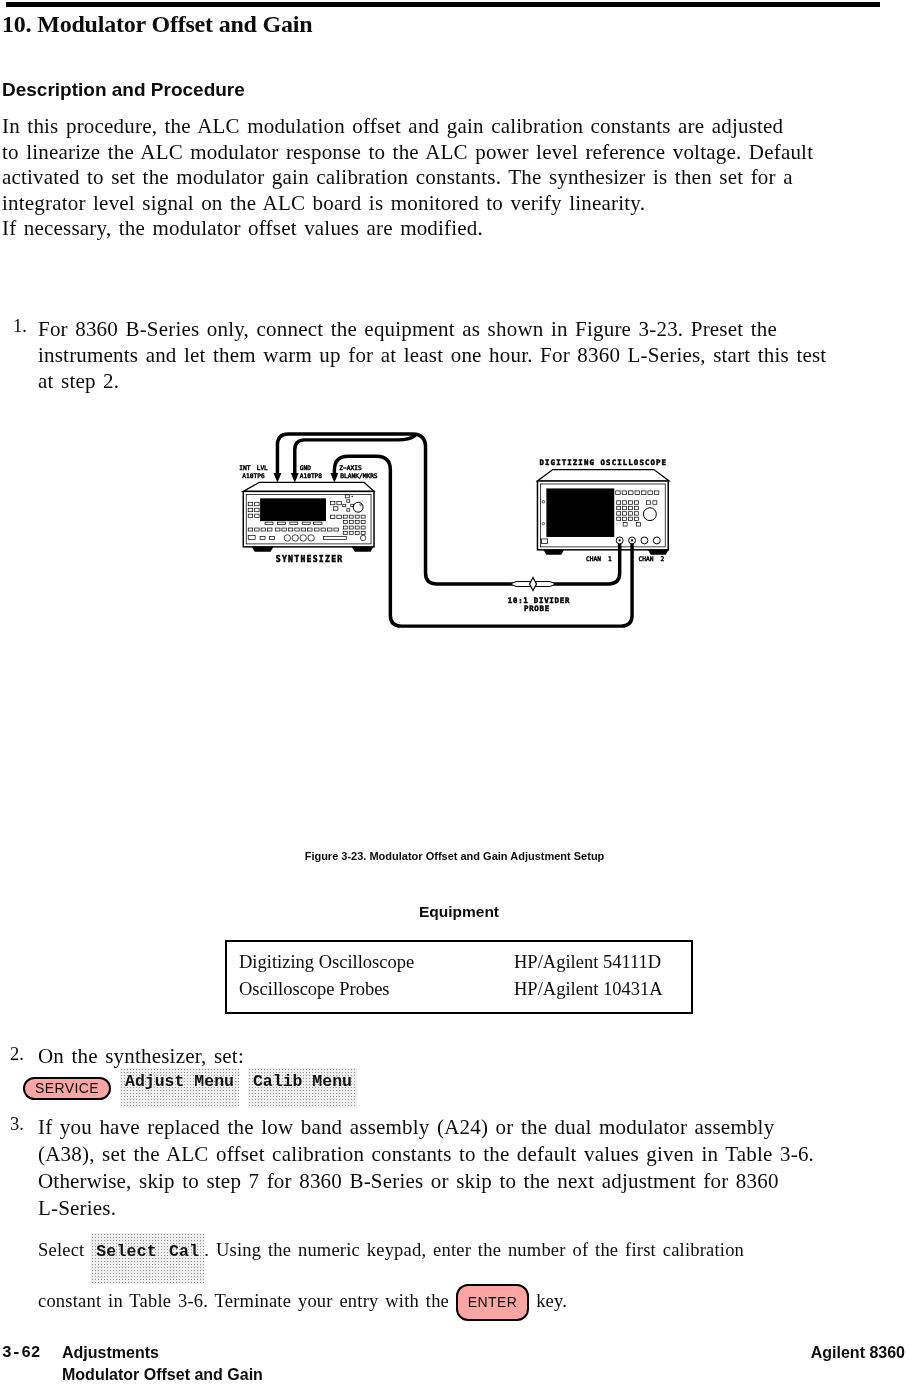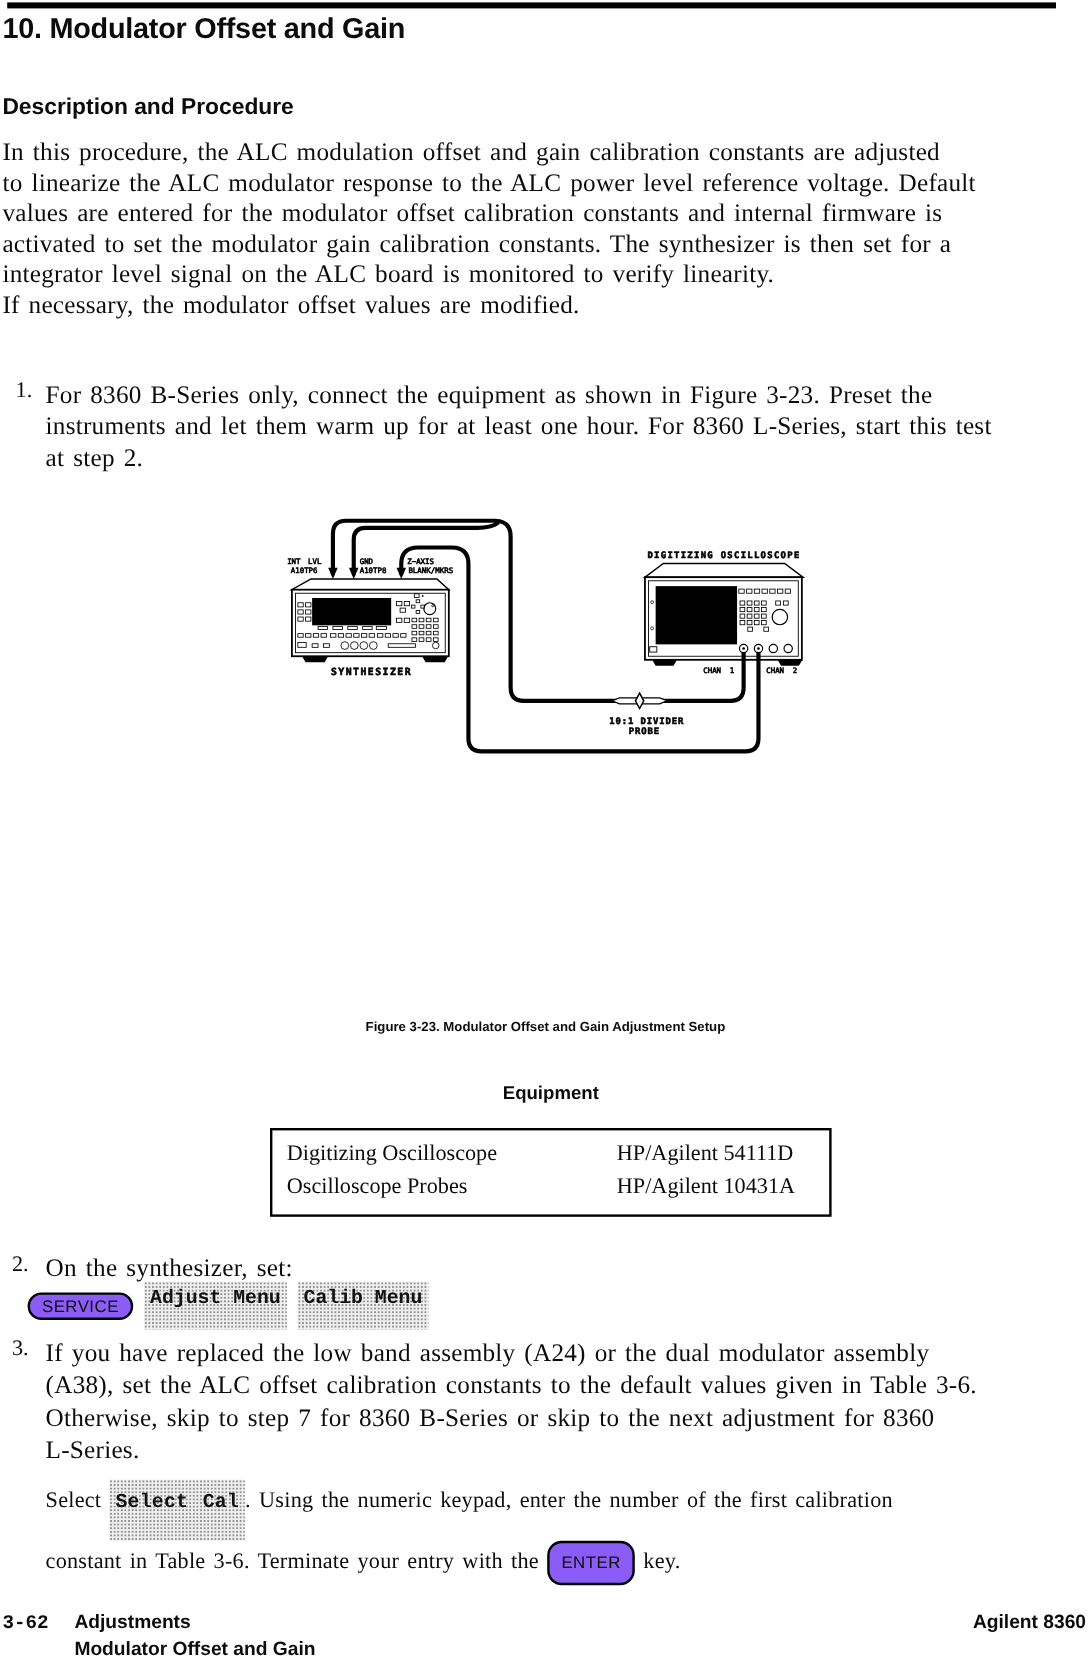--- a/index.html
+++ b/index.html
@@ -1,40 +1,40 @@
 <!DOCTYPE html>
 <html><head>
 <meta charset="utf-8">
 <style>
   html,body{margin:0;padding:0;background:#fff;}
   .page{position:relative;width:909px;height:1386px;background:#fff;color:#0c0c0c;
         font-family:"Liberation Serif",serif;overflow:hidden;}
   .abs{position:absolute;}
   .rule-top{position:absolute;top:2px;left:6px;width:874px;height:5px;background:#000;}
-  .h1{position:absolute;top:11px;left:2px;font-family:Liberation Sans, sans-serif;
+  .h1{position:absolute;top:11px;left:2px;font-family:Liberation Serif, serif;
       font-weight:bold;font-size:24px;letter-spacing:-0.2px;}
   .h2{position:absolute;top:79px;left:2px;font-family:"Liberation Sans",sans-serif;
       font-weight:bold;font-size:19px;}
   .body-lines{font-size:21px;letter-spacing:0.2px;word-spacing:2px;white-space:nowrap;}
   .intro{top:114px;left:2px;line-height:25.6px;}
   .stepnum{position:absolute;width:24px;text-align:left;font-size:18.5px;}
   .steptext{position:absolute;left:38px;}
   .step1-lines{line-height:26px;}
   .step3-lines{line-height:27px;}
   .caption{position:absolute;top:850px;left:0;width:909px;text-align:center;
            font-family:"Liberation Sans",sans-serif;font-weight:bold;font-size:11px;}
   .eq-head{position:absolute;top:903px;left:225px;width:468px;text-align:center;
            font-family:"Liberation Sans",sans-serif;font-weight:bold;font-size:15.5px;}
   .eq-table{position:absolute;top:940px;left:225px;width:464px;border:2px solid #000;
             padding:7px 0 9px 0;font-size:18.5px;}
   .eq-row{display:flex;line-height:27px;}
   .eq-item{width:275px;padding-left:12px;}
   .keycap{display:inline-block;border:2.5px solid #000;border-radius:12px;
           font-family:"Liberation Sans",sans-serif;font-size:14px;letter-spacing:0.4px;
-          padding:1px 10px 2px 10px;background:#8b5cf6;vertical-align:baseline;}
+          padding:1px 10px 2px 10px;background:#fca5a5;vertical-align:baseline;}
   .softkey{display:inline-block;font-family:"Liberation Mono",monospace;font-weight:bold;
            font-size:16.5px;padding:4px 5px 17px 5px;color:#111;
            background-color:#efefef;
            background-image:radial-gradient(#8f8f8f 0.7px, rgba(0,0,0,0) 0.9px);
            background-size:3px 3px;vertical-align:baseline;}
   .keyrow{position:absolute;top:1068px;left:23px;display:flex;gap:9px;align-items:center;}
   .selectpara{position:absolute;top:1233px;left:38px;font-size:18.5px;line-height:30px;}
   .selectpara .line{white-space:nowrap;letter-spacing:0.2px;word-spacing:2px;}
   .footer{position:absolute;left:0;width:905px;font-family:"Liberation Sans",sans-serif;
           font-weight:bold;font-size:16px;}
@@ -53,21 +53,20 @@
 <div class="page">
 
   <div class="rule-top"></div>
 
   <div class="h1">10. Modulator Offset and Gain</div>
   <div class="h2">Description and Procedure</div>
 
   <div class="abs intro body-lines">
     <div>In this procedure, the ALC modulation offset and gain calibration constants are adjusted</div>
     <div>to linearize the ALC modulator response to the ALC power level reference voltage.  Default</div>
-    <div>values are entered for the modulator offset calibration constants and internal firmware is</div>
     <div>activated to set the modulator gain calibration constants.  The synthesizer is then set for a</div>
     <div>integrator level signal on the ALC board is monitored to verify linearity.</div>
     <div>If necessary, the modulator offset values are modified.</div>
   </div>
 
   <div class="stepnum" style="top:316px;left:13px;">1.</div>
   <div class="steptext body-lines step1-lines" style="top:316px;">
     <div>For 8360 B-Series only, connect the equipment as shown in Figure 3-23.  Preset the</div>
     <div>instruments and let them warm up for at least one hour.  For 8360 L-Series, start this test</div>
     <div>at step 2.</div>

